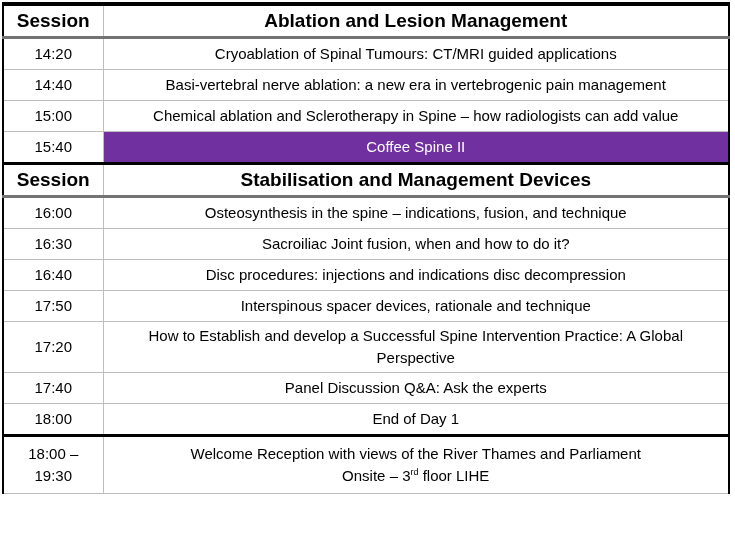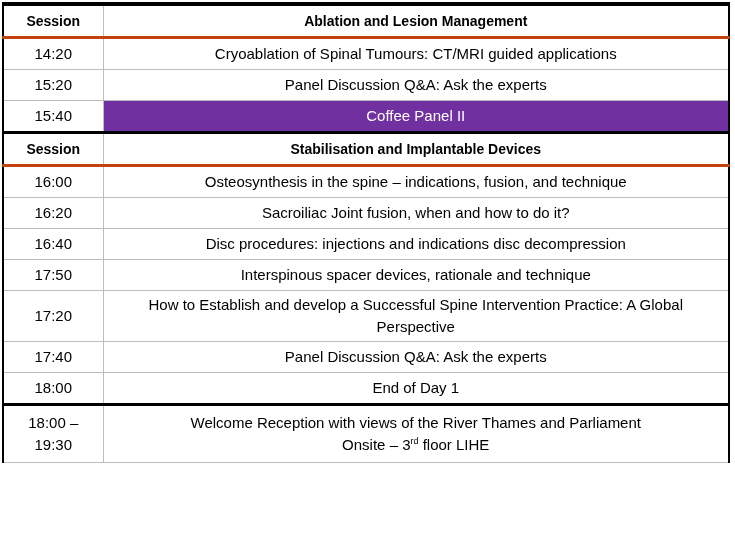--- a/index.html
+++ b/index.html
@@ -32,22 +32,22 @@
     line-height: 1.45;
   }
   col.time-col { width: 100px; }
   td.time-cell {
     border-right: 1px solid #bdbdbd;
     padding: 1px 4px;
   }
   tr.top-row td { border-top: 4px solid #000; }
   tr.section-header td {
     font-weight: bold;
-    border-bottom: 3px solid #c2410c;
-    font-size: 14px;
+    border-bottom: 3px solid #737373;
+    font-size: 19px;
   }
   tr.section-header-2 td { border-top: 3px solid #000; }
   tr.highlight-row td.title-cell {
     background: #7030A0; 
     color: #ffffff;
   }
   tr.footer-row td {
     border-top: 3px solid #000;
     height: 54px;
   }
@@ -71,39 +71,43 @@
     <tr class="section-header top-row">
       <td class="time-cell">Session</td>
       <td class="title-cell">Ablation and Lesion Management</td>
     </tr>
 
     <tr>
       <td class="time-cell">14:20</td>
       <td class="title-cell">Cryoablation of Spinal Tumours: CT/MRI guided applications</td>
     </tr>
     <tr>
-      <td class="time-cell">15:20</td>
-      <td class="title-cell">Panel Discussion Q&amp;A: Ask the experts</td>
+      <td class="time-cell">14:40</td>
+      <td class="title-cell">Basi-vertebral nerve ablation: a new era in vertebrogenic pain management</td>
+    </tr>
+    <tr>
+      <td class="time-cell">15:00</td>
+      <td class="title-cell">Chemical ablation and Sclerotherapy in Spine – how radiologists can add value</td>
     </tr>
     <tr class="highlight-row">
       <td class="time-cell">15:40</td>
-      <td class="title-cell">Coffee Panel II</td>
+      <td class="title-cell">Coffee Spine II</td>
     </tr>
 
     <tr class="section-header section-header-2">
       <td class="time-cell">Session</td>
-      <td class="title-cell">Stabilisation and Implantable Devices</td>
+      <td class="title-cell">Stabilisation and Management Devices</td>
     </tr>
 
     <tr>
       <td class="time-cell">16:00</td>
       <td class="title-cell">Osteosynthesis in the spine – indications, fusion, and technique</td>
     </tr>
     <tr>
-      <td class="time-cell">16:20</td>
+      <td class="time-cell">16:30</td>
       <td class="title-cell">Sacroiliac Joint fusion, when and how to do it?</td>
     </tr>
     <tr>
       <td class="time-cell">16:40</td>
       <td class="title-cell">Disc procedures: injections and indications disc decompression</td>
     </tr>
     <tr>
       <td class="time-cell">17:50</td>
       <td class="title-cell">Interspinous spacer devices, rationale and technique</td>
     </tr>

